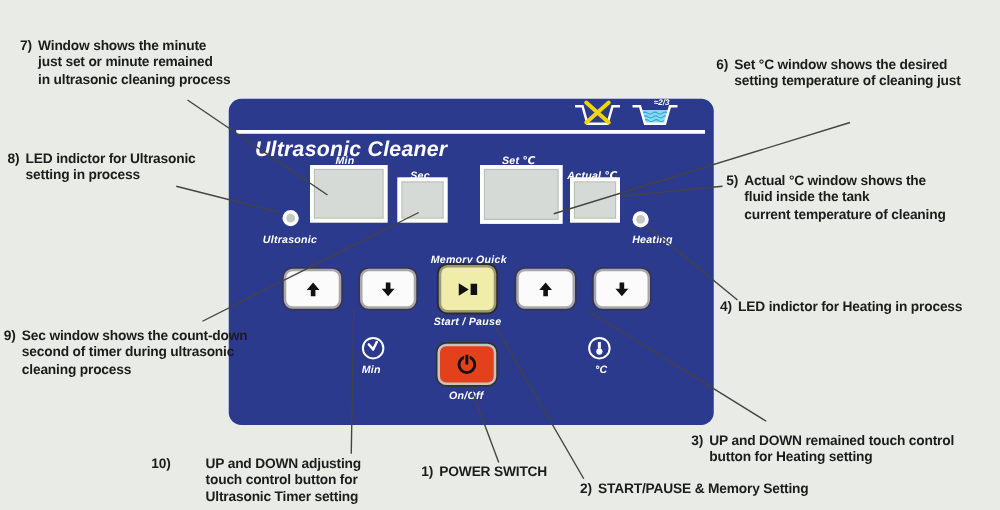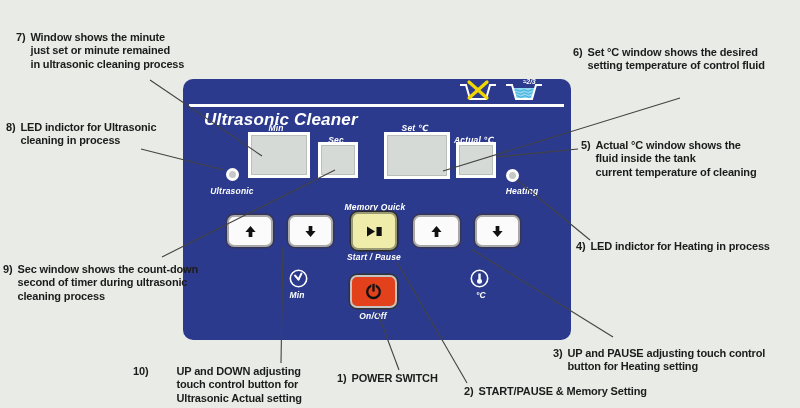--- a/index.html
+++ b/index.html
@@ -176,60 +176,60 @@
       <div>Window shows the minute</div>
       <div>just set or minute remained</div>
       <div>in ultrasonic cleaning process</div>
     </span>
   </div>
 
   <div class="ann" style="left:6px; top:121px;">
     <span class="num">8)</span>
     <span class="body">
       <div>LED indictor for Ultrasonic</div>
-      <div>cleaning in process</div>
+      <div>setting in process</div>
     </span>
   </div>
 
   <div class="ann" style="left:3px; top:263px;">
     <span class="num">9)</span>
     <span class="body">
       <div>Sec window shows the count-down</div>
       <div>second of timer during ultrasonic</div>
       <div>cleaning process</div>
     </span>
   </div>
 
-  <div class="ann" style="left:133px; top:365px;gap:28px;">
+  <div class="ann" style="left:121px; top:365px;gap:28px;">
     <span class="num">10)</span>
     <span class="body">
       <div>UP and DOWN adjusting</div>
       <div>touch control button for</div>
-      <div>Ultrasonic Actual setting</div>
+      <div>Ultrasonic Timer setting</div>
     </span>
   </div>
 
   <div class="ann" style="left:337px; top:372px;">
     <span class="num">1)</span>
     <span class="body">
       <div>POWER SWITCH</div>
     </span>
   </div>
 
   <div class="ann" style="left:464px; top:385px;">
     <span class="num">2)</span>
     <span class="body">
       <div>START/PAUSE &amp;  Memory Setting</div>
     </span>
   </div>
 
   <div class="ann" style="left:553px; top:347px;">
     <span class="num">3)</span>
     <span class="body">
-      <div>UP and PAUSE adjusting touch control</div>
+      <div>UP and DOWN remained touch control</div>
       <div>button for Heating setting</div>
     </span>
   </div>
 
   <div class="ann" style="left:576px; top:240px;">
     <span class="num">4)</span>
     <span class="body">
       <div>LED indictor for Heating in process</div>
     </span>
   </div>
@@ -240,17 +240,17 @@
       <div>Actual °C window shows the</div>
       <div>fluid inside the tank</div>
       <div>current temperature of cleaning</div>
     </span>
   </div>
 
   <div class="ann" style="left:573px; top:46px;">
     <span class="num">6)</span>
     <span class="body">
       <div>Set °C window shows the desired</div>
-      <div>setting temperature of control fluid</div>
+      <div>setting temperature of cleaning just</div>
     </span>
   </div>
 
 </div>
 
 </body></html>

